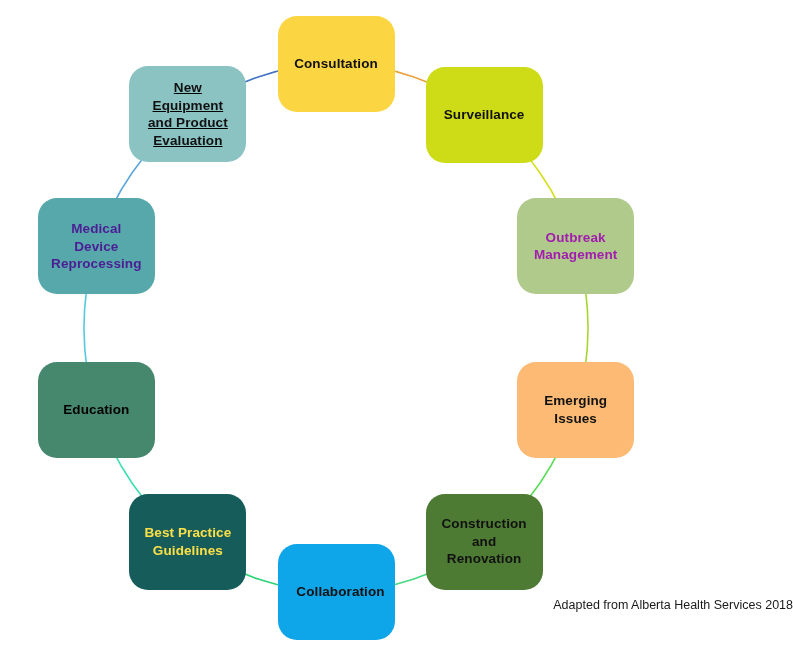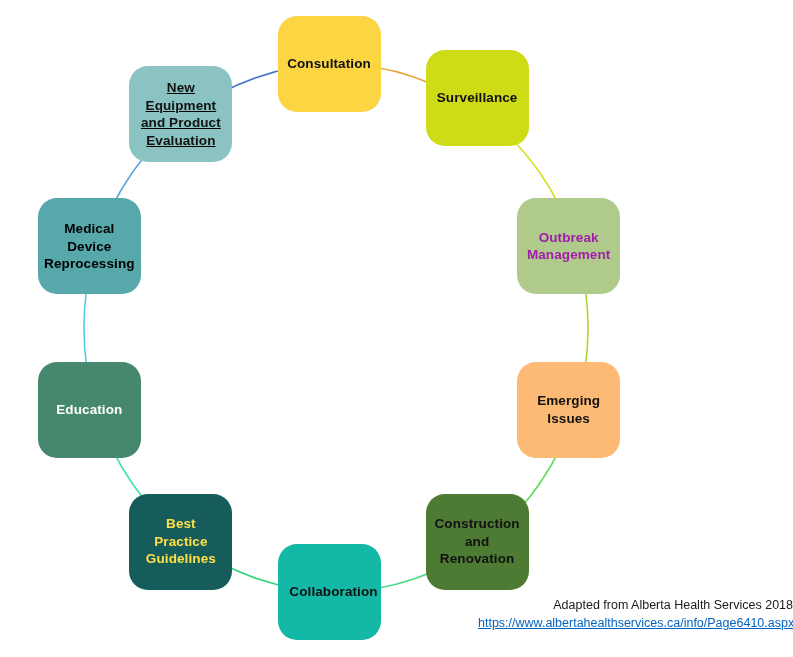--- a/index.html
+++ b/index.html
@@ -17,21 +17,21 @@
   }
   #ring-svg {
     position: absolute;
     left: 0;
     top: 0;
     width: 793px;
     height: 657px;
   }
   .cycle-node {
     position: absolute;
-    width: 103px;
+    width: 117px;
     height: 96px;
     border-radius: 19px;
     display: flex;
     align-items: center;
     justify-content: center;
     text-align: center;
     box-sizing: border-box;
     padding: 6px 10px;
   }
   .cycle-node .node-label {
@@ -69,47 +69,44 @@
       <path d="M 336.0 592.0 A 252 264 0 0 1 187.9 541.6" fill="none" stroke="#2BD476" stroke-width="1.6"></path>
       <path d="M 187.9 541.6 A 252 264 0 0 1 96.3 409.6" fill="none" stroke="#3DDFB0" stroke-width="1.6"></path>
       <path d="M 96.3 409.6 A 252 264 0 0 1 96.3 246.4" fill="none" stroke="#55C9E0" stroke-width="1.6"></path>
       <path d="M 96.3 246.4 A 252 264 0 0 1 187.9 114.4" fill="none" stroke="#5BA6DD" stroke-width="1.6"></path>
       <path d="M 187.9 114.4 A 252 264 0 0 1 336.0 64.0" fill="none" stroke="#4472C4" stroke-width="1.6"></path>
     </svg>
   <div id="nodes-layer">
       <div class="cycle-node" style="left: 277.5px; top: 16px; background: rgb(251, 214, 66);">
     <span class="node-label" style="color: rgb(17, 17, 17);">Consultation</span>
   </div>
-      <div class="cycle-node" style="left: 425.622px; top: 50px; background: rgb(206, 219, 23);">
+      <div class="cycle-node" style="left: 425.622px; top: 67px; background: rgb(206, 219, 23);">
     <span class="node-label" style="color: rgb(17, 17, 17);">Surveillance</span>
   </div>
       <div class="cycle-node" style="left: 517.166px; top: 198.42px; background: rgb(176, 202, 139);">
     <span class="node-label" style="color: #a21caf;">Outbreak Management</span>
   </div>
       <div class="cycle-node" style="left: 517.166px; top: 361.58px; background: #fdba74;">
     <span class="node-label" style="color: rgb(17, 17, 17);">Emerging Issues</span>
   </div>
       <div class="cycle-node" style="left: 425.622px; top: 493.58px; background: rgb(77, 123, 51); align-items: center;">
     <span class="node-label" style="color: rgb(17, 17, 17);">Construction and Renovation</span>
   </div>
-      <div class="cycle-node" style="left: 277.5px; top: 544px; background: #14b8a6; padding-left: 19px;">
+      <div class="cycle-node" style="left: 277.5px; top: 544px; background: #0ea5e9; padding-left: 19px;">
     <span class="node-label" style="color: rgb(17, 17, 17);">Collaboration</span>
   </div>
       <div class="cycle-node" style="left: 129.378px; top: 493.58px; background: rgb(22, 92, 91);">
     <span class="node-label" style="color: #fde047;">Best Practice Guidelines</span>
   </div>
       <div class="cycle-node" style="left: 37.8338px; top: 361.58px; background: rgb(70, 136, 110);">
-    <span class="node-label" style="color: #ffffff;">Education</span>
+    <span class="node-label" style="color: #000000;">Education</span>
   </div>
       <div class="cycle-node" style="left: 37.8338px; top: 198.42px; background: rgb(86, 168, 170);">
-    <span class="node-label" style="color: #000000;">Medical Device Reprocessing</span>
+    <span class="node-label" style="color: #4c1d95;">Medical Device Reprocessing</span>
   </div>
       <div class="cycle-node" style="left: 129.378px; top: 66.4195px; background: rgb(139, 195, 195); text-decoration: underline;">
     <span class="node-label" style="color: rgb(17, 17, 17);">New Equipment and Product Evaluation</span>
   </div>
     </div>
   <div class="attribution">
     <div>Adapted from Alberta Health Services 2018</div>
-    <div>
-      <a href="#" id="attribution-link" style="color: rgb(5, 99, 193);">https://www.albertahealthservices.ca/info/Page6410.aspx</a>
-    </div>
   </div>
 </div>
 
 </body></html>

